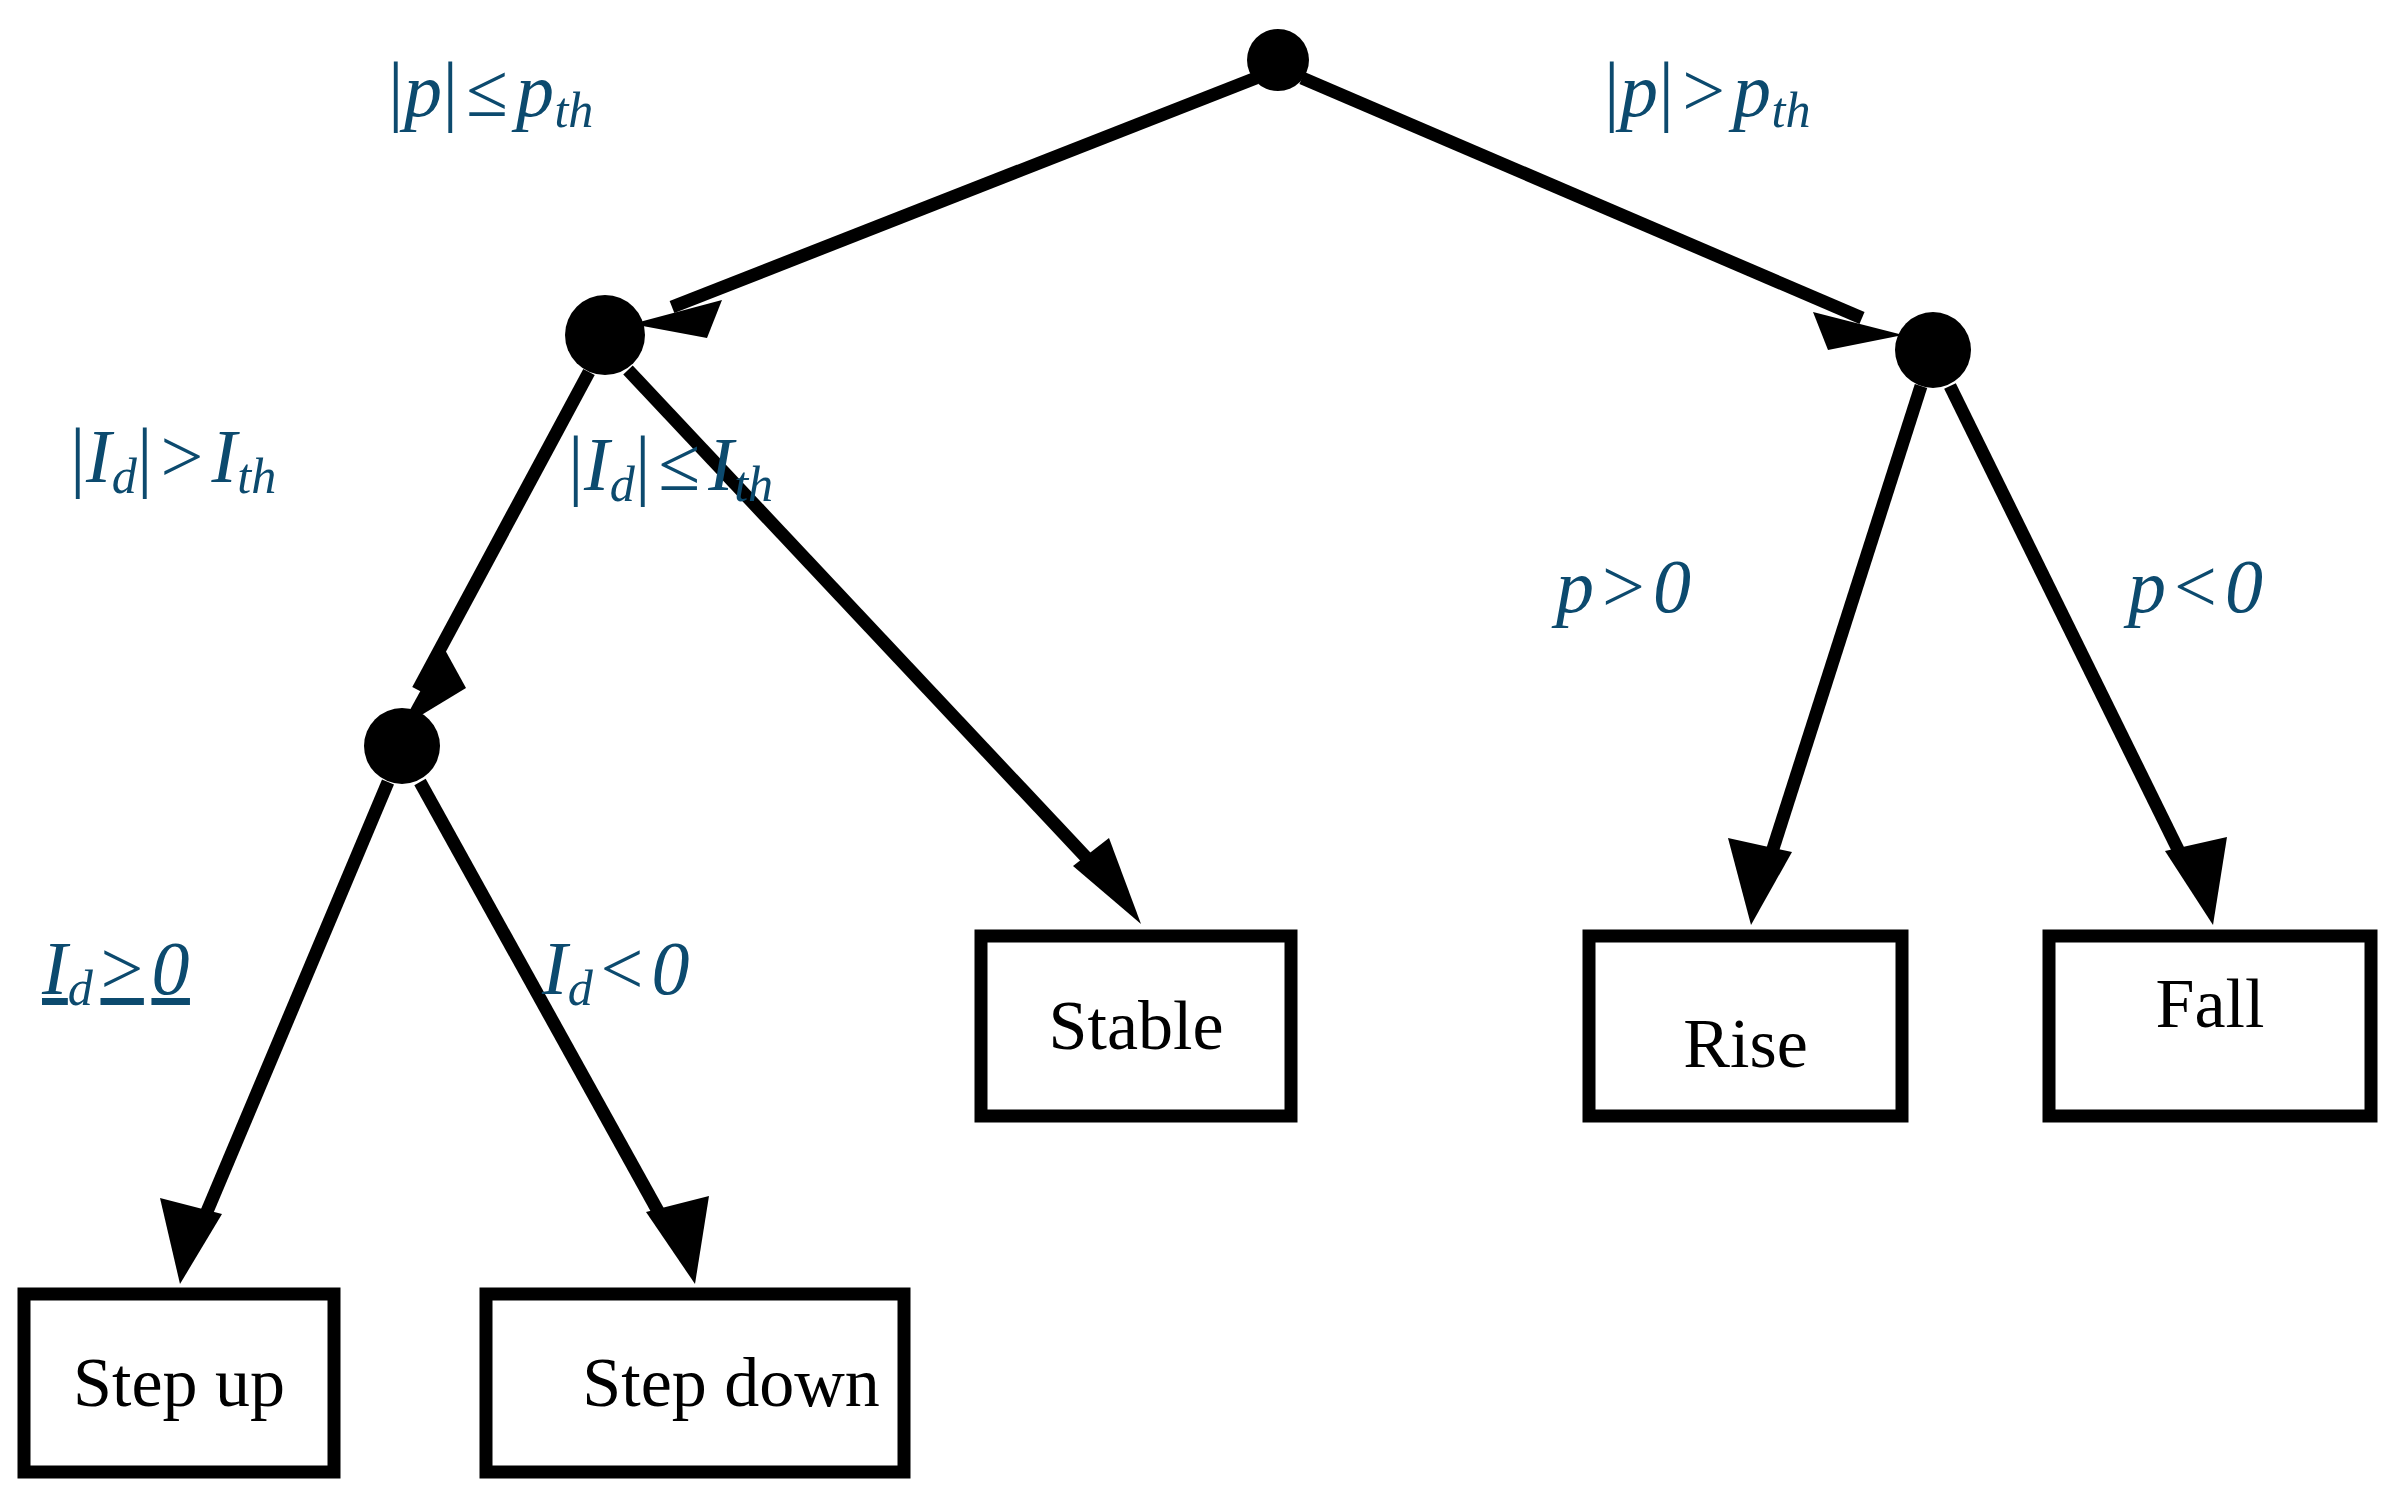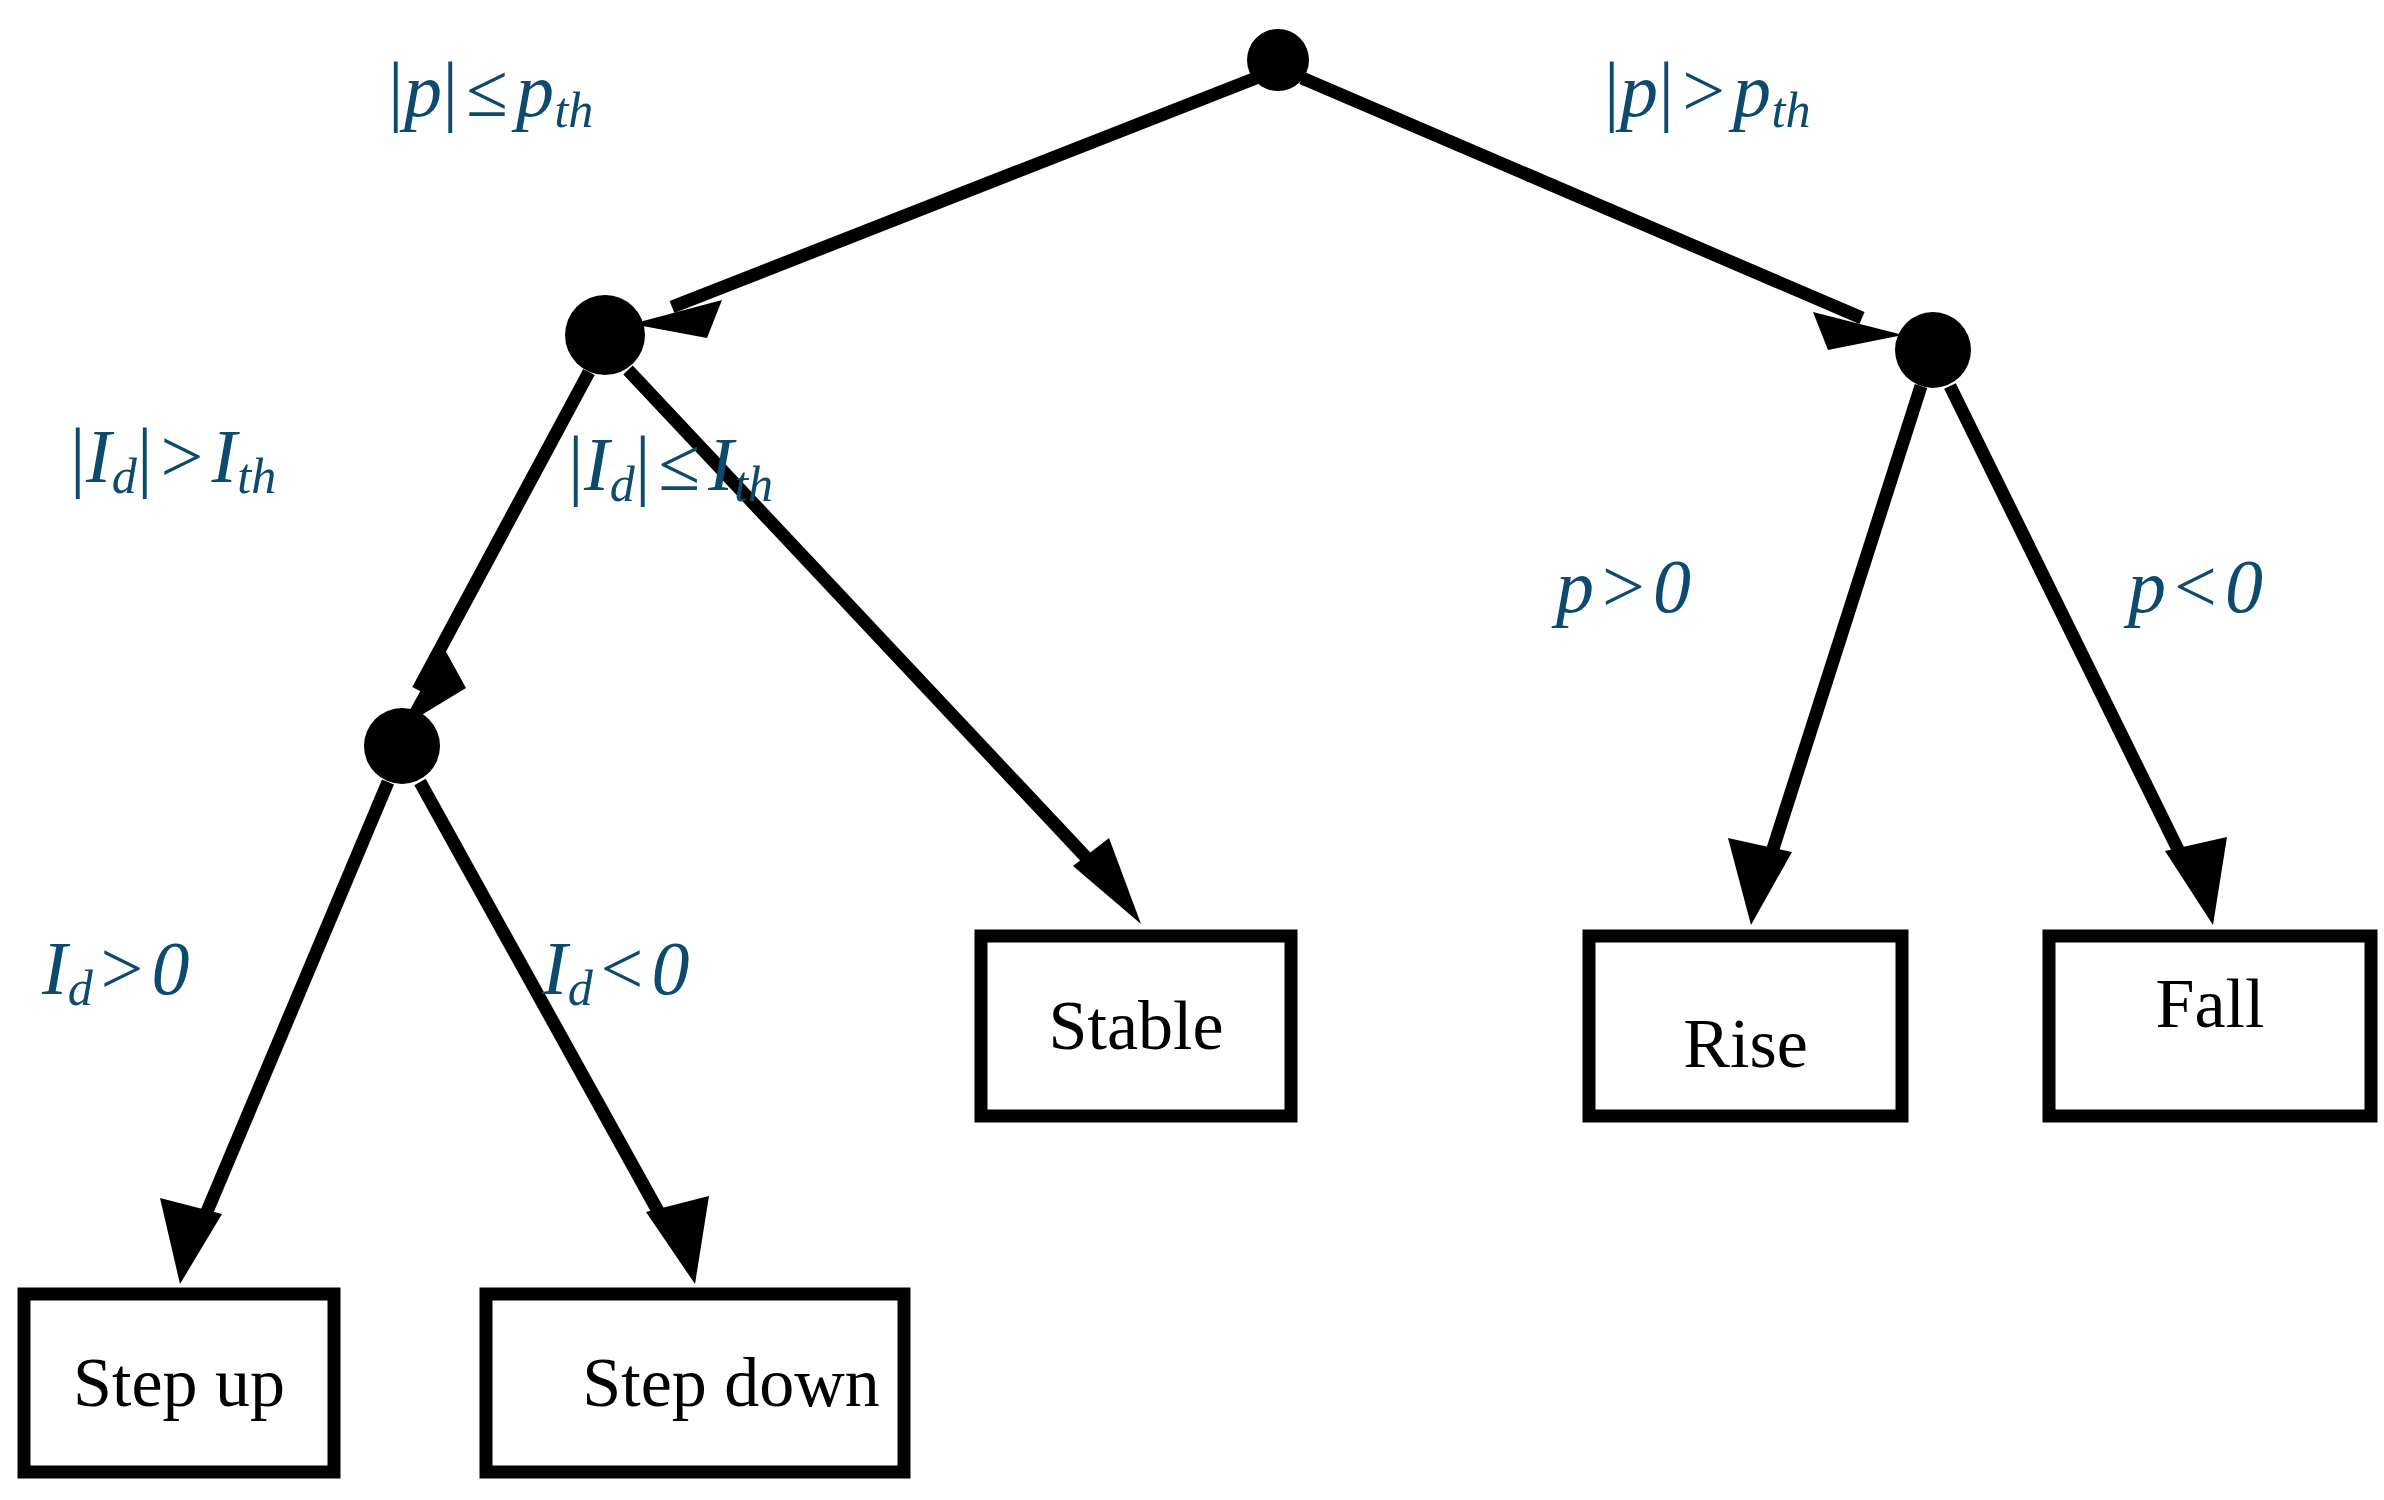--- a/index.html
+++ b/index.html
@@ -161,21 +161,21 @@
   </div>
 
   <div class="edge-label" style="left:1556px; top:548px;">
     <span class="num">p</span><span class="op">&gt;</span><span class="num">0</span>
   </div>
 
   <div class="edge-label" style="left:2128px; top:548px;">
     <span class="num">p</span><span class="op">&lt;</span><span class="num">0</span>
   </div>
 
-  <div class="edge-label" style="left:42px; top:930px;">
+  <div class="edge-label" style="left:42px; top:930px;text-decoration:underline;">
     <span class="num">I</span><span class="sub">d</span><span class="op">&gt;</span><span class="num">0</span>
   </div>
 
   <div class="edge-label" style="left:542px; top:930px;">
     <span class="num">I</span><span class="sub">d</span><span class="op">&lt;</span><span class="num">0</span>
   </div>
 
   <div class="leaf-label" style="left:975px; top:930px; width:322px; height:192px;">Stable</div>
 
   <div class="leaf-label" style="left:1583px; top:930px; width:325px; height:228px;">Rise</div>

